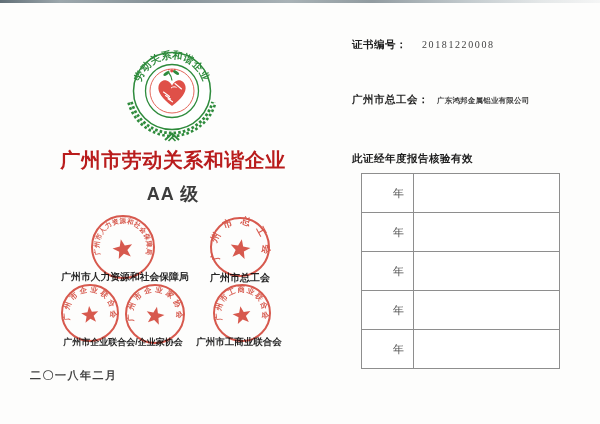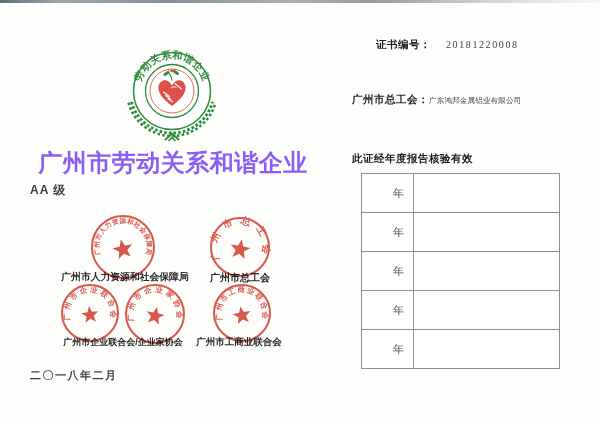--- a/index.html
+++ b/index.html
@@ -11,55 +11,55 @@
   }
   .scan-edge-top{
     position:absolute;top:0;left:0;width:600px;height:3px;
     background:linear-gradient(90deg,#46565f 0%,#8b989e 10%,#6f7d84 28%,#9aa5aa 48%,#7e8a90 62%,#b9c2c6 78%,#dfe3e4 90%,#f3f4f4 100%);
     opacity:.85;
   }
   
   .emblem{position:absolute;left:122px;top:43px;width:100px;height:100px;}
   .cert-title-1{
     position:absolute;left:30px;top:147px;width:286px;text-align:center;
-    font-size:24px;font-weight:700;letter-spacing:.5px;color:#8b5cf6;white-space:nowrap;
+    font-size:20px;font-weight:700;letter-spacing:.5px;color:#b91c1c;white-space:nowrap;
   }
   .cert-title-2{
-    position:absolute;left:30px;top:182px;width:286px;
-    font-size:12px;font-weight:700;letter-spacing:1px;color:#3c3c3c;
+    position:absolute;left:30px;top:182px;width:286px;text-align:center;
+    font-size:18px;font-weight:700;letter-spacing:1px;color:#3c3c3c;
   }
   .seal{position:absolute;mix-blend-mode:multiply;opacity:.9;}
   .seal-1{left:90px;top:214px;}
   .seal-2{left:209px;top:216px;}
   .seal-3{left:60px;top:283px;}
   .seal-4{left:124px;top:283px;}
   .seal-5{left:212px;top:283px;}
   .seal-label{
     position:absolute;font-weight:700;color:#262626;text-align:center;white-space:nowrap;
   }
   .seal-label-1{left:41px;top:271px;width:168px;font-size:9.8px;}
   .seal-label-2{left:194px;top:271px;width:92px;font-size:10px;}
   .seal-label-3{left:40px;top:336px;width:166px;font-size:9px;}
   .seal-label-4{left:180px;top:336px;width:118px;font-size:9.5px;}
   .issue-date{
     position:absolute;left:30px;top:368px;width:286px;
     font-size:11px;font-weight:600;letter-spacing:1.5px;color:#3f3f3f;
   }
   
   .field-row{position:absolute;display:flex;align-items:baseline;white-space:nowrap;}
-  .row-certno{left:352px;top:38px;margin-left:24px;}
+  .row-certno{left:352px;top:38px;}
   .row-holder{left:352px;top:93px;}
   .field-label{font-size:10.5px;font-weight:700;color:#1e1e1e;letter-spacing:.5px;}
   .certno-value{
     font-family:"Liberation Serif",serif;font-size:10px;color:#414141;
     letter-spacing:1.6px;margin-left:15px;
   }
   .holder-value{
     font-family:"Liberation Serif",serif;font-size:7.5px;color:#414141;
-    letter-spacing:.2px;
+    letter-spacing:.2px;margin-left:8px;font-weight:bold;
   }
   .validity-note{
     position:absolute;left:352px;top:152px;
     font-size:10.5px;font-weight:700;color:#1e1e1e;letter-spacing:.5px;white-space:nowrap;
   }
   .vtable{
     position:absolute;left:361px;top:173px;width:197px;
     border:1px solid #8e8e8e;background:#fff;
   }
   .vrow{display:flex;height:38px;border-bottom:1px solid #8e8e8e;}

